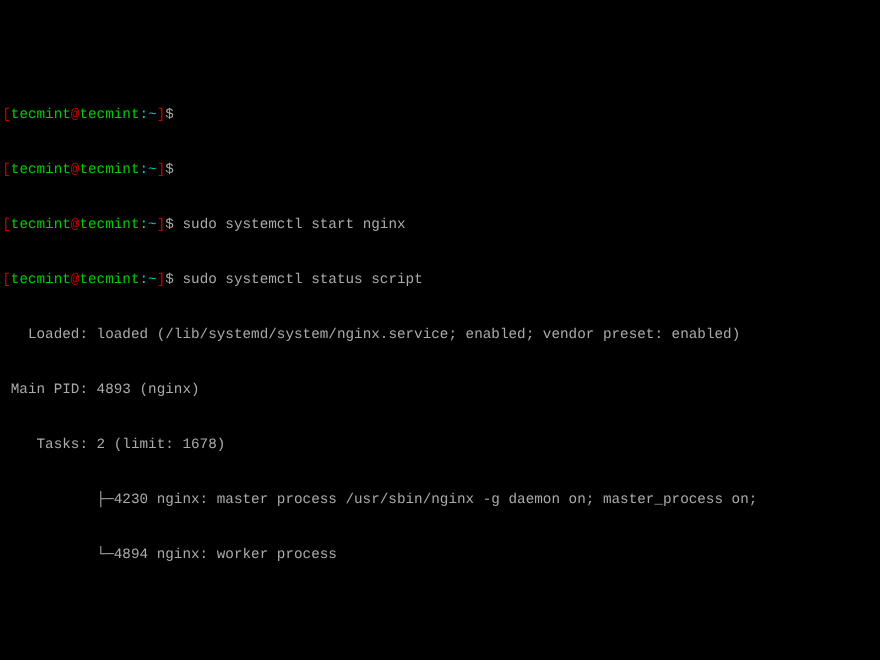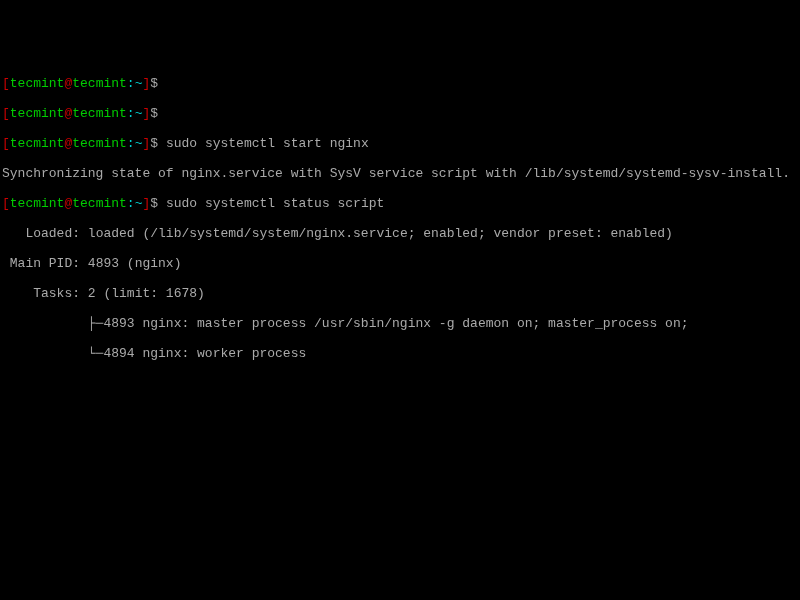--- a/index.html
+++ b/index.html
@@ -13,37 +13,36 @@
       height: 600px;
       overflow: hidden;
       padding: 1px 2px;
       white-space: pre;
     }
     .red { color: #cc0000; }
     .green { color: #00cc00; }
     .cyan { color: #00cccc; }
     .white { color: #aaaaaa; }
     .bullet { color: #00cc00; }
-    .line { display: block; }
+    .line { display: block; margin-top: 20px; }
   </style>
 </head>
 <body>
 
 
 
 <div>
 <span class="line"><span class="red">[</span><span class="green">tecmint</span><span class="red">@</span><span class="green">tecmint</span><span class="cyan">:~</span><span class="red">]</span><span class="white">$ </span><span></span></span>
 <span class="line"><span class="red">[</span><span class="green">tecmint</span><span class="red">@</span><span class="green">tecmint</span><span class="cyan">:~</span><span class="red">]</span><span class="white">$ </span><span></span></span>
 <span class="line"><span class="red">[</span><span class="green">tecmint</span><span class="red">@</span><span class="green">tecmint</span><span class="cyan">:~</span><span class="red">]</span><span class="white">$ </span><span>sudo systemctl start nginx</span></span>
-<span class="line">Synchronizing state of nginx.service with SysV service script with /lib/systemd/systemd-sysv-install.</span>
 <span class="line"><span class="red">[</span><span class="green">tecmint</span><span class="red">@</span><span class="green">tecmint</span><span class="cyan">:~</span><span class="red">]</span><span class="white">$ </span><span>sudo systemctl status script</span></span>
 <span class="line"><span>   Loaded: </span><span>loaded (/lib/systemd/system/nginx.service; enabled; vendor preset: enabled)</span></span>
 <span class="line"><span> Main PID: </span><span>4893 (nginx)</span></span>
 <span class="line"><span>    Tasks: </span><span>2 (limit: 1678)</span></span>
-<span class="line">           ├─4893 nginx: master process /usr/sbin/nginx -g daemon on; master_process on;</span>
+<span class="line">           ├─4230 nginx: master process /usr/sbin/nginx -g daemon on; master_process on;</span>
 <span class="line">           └─4894 nginx: worker process</span>
 <span class="line"> </span>
 
 
 
 </div>
 
 
 
 

